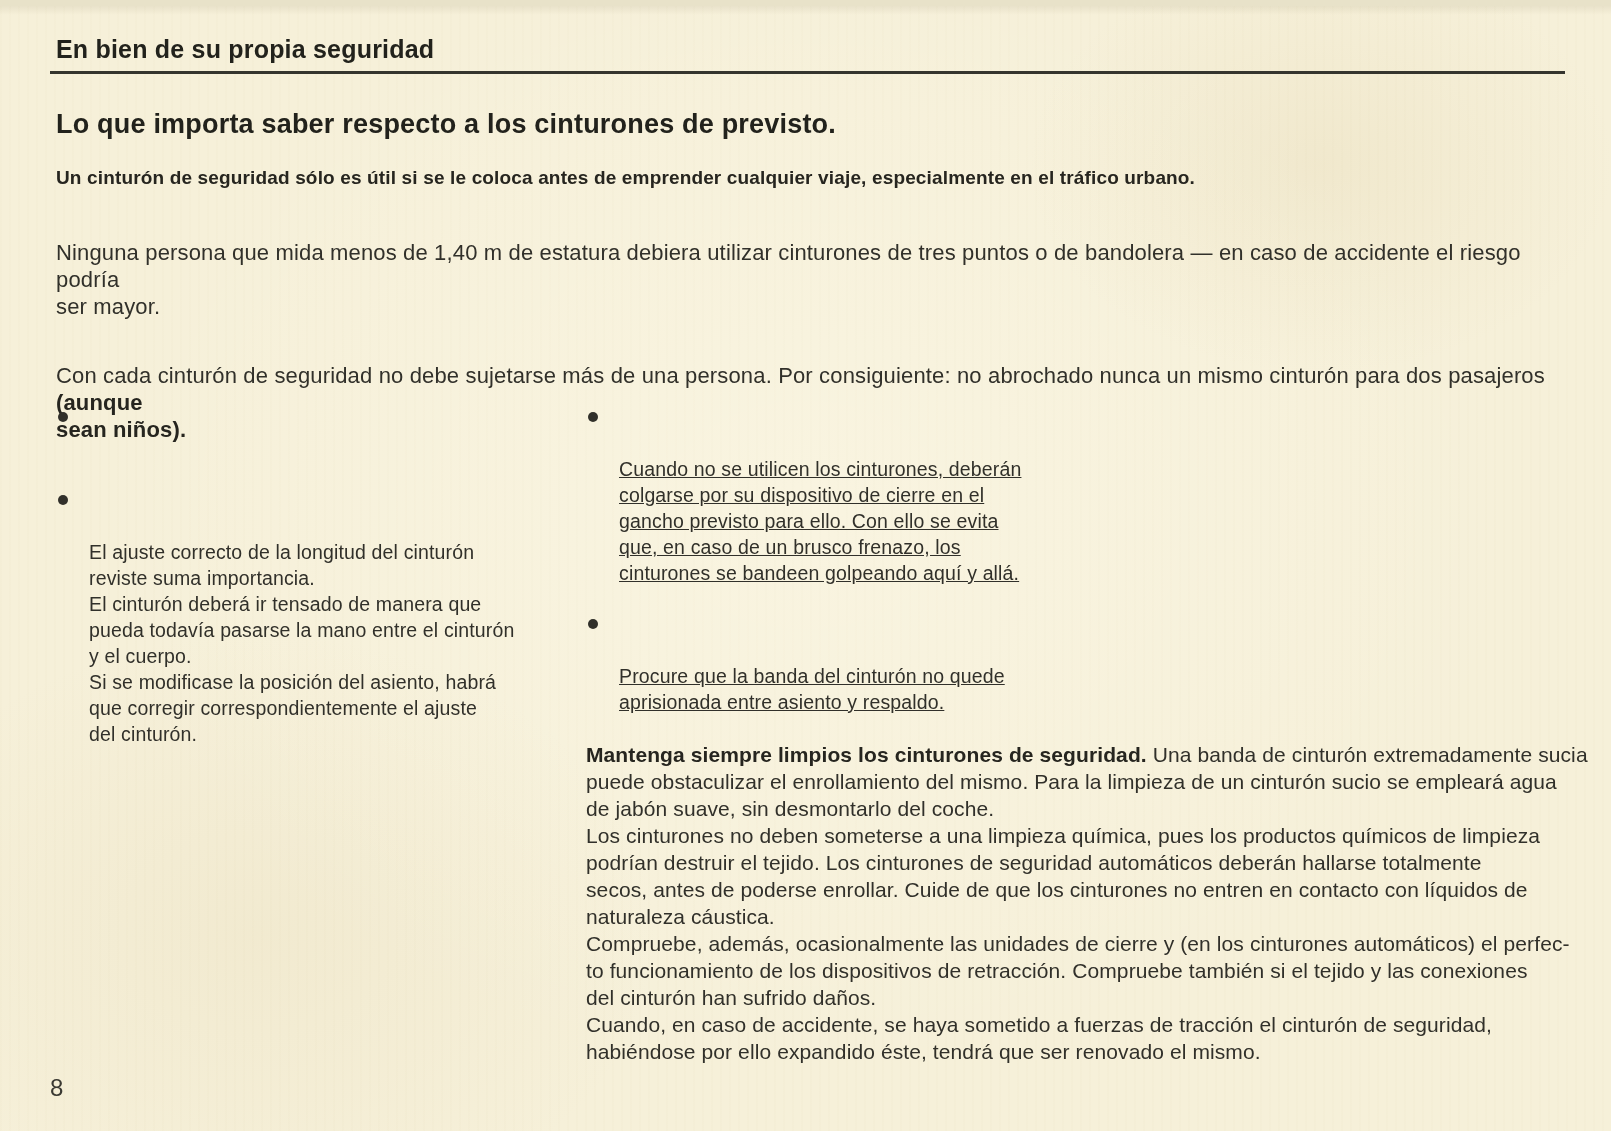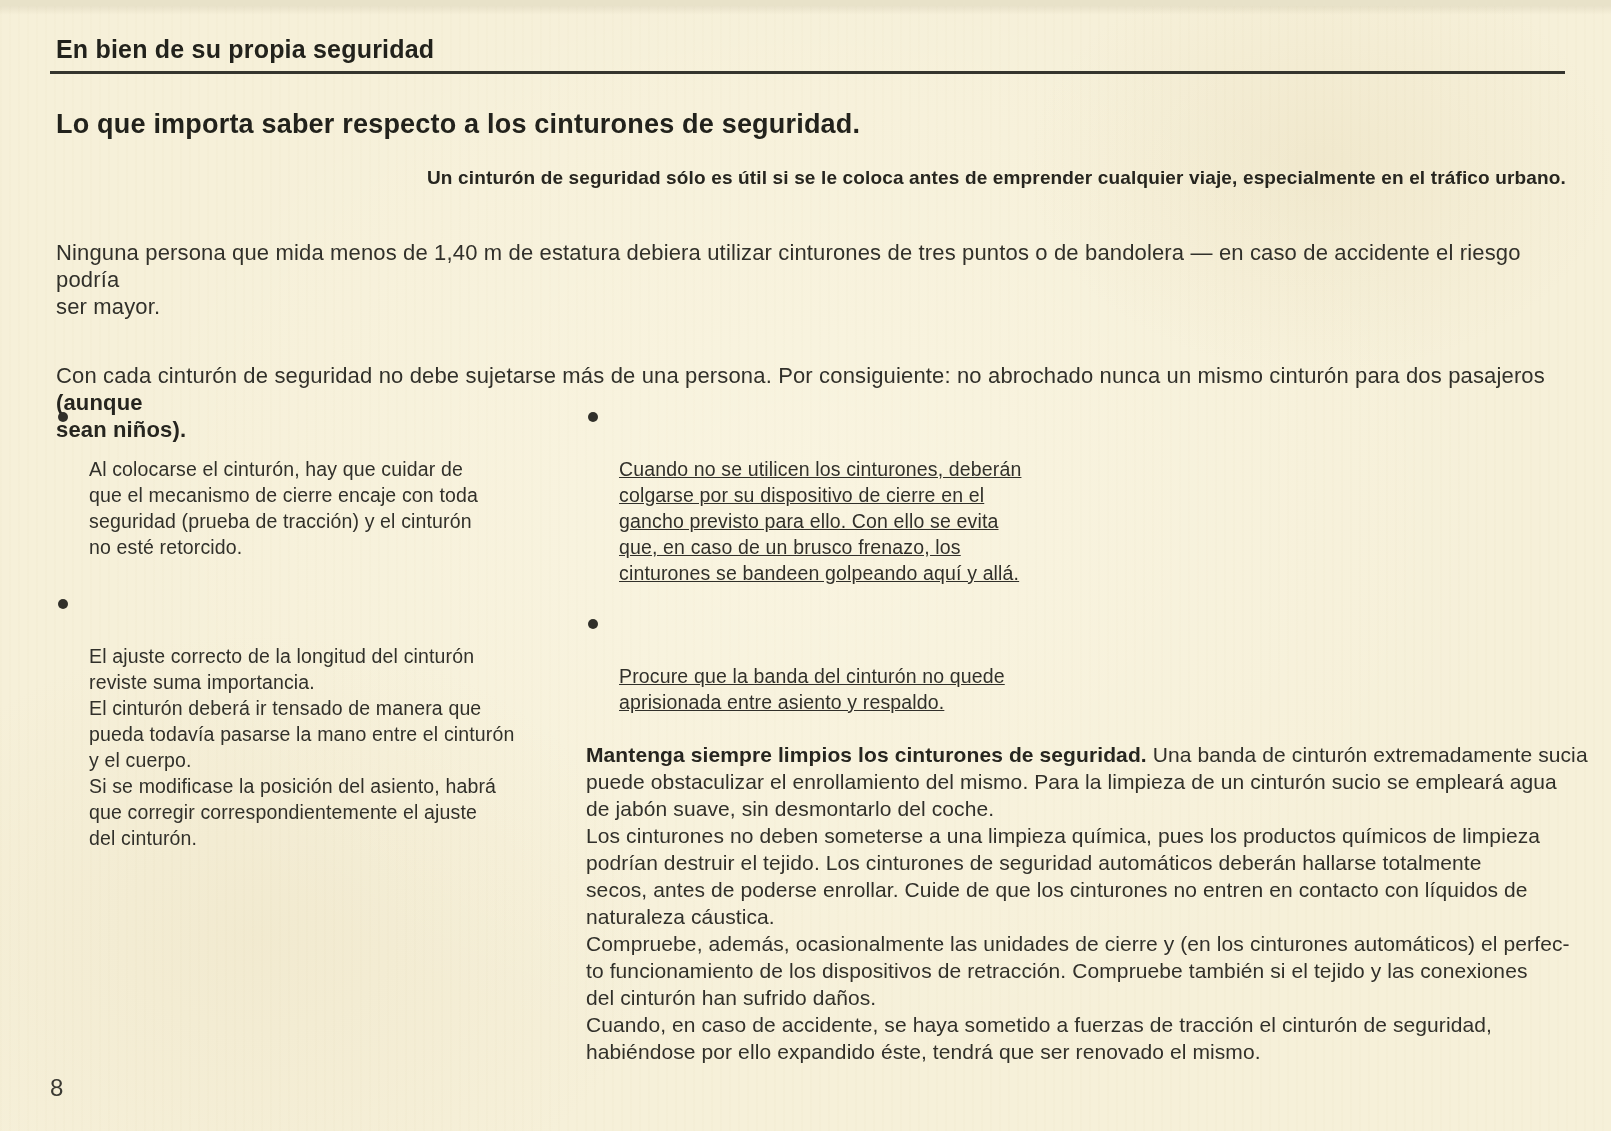--- a/index.html
+++ b/index.html
@@ -56,21 +56,20 @@
   .lead-paragraph {
     position: absolute;
     left: 56px;
     top: 161px;
     width: 1510px;
     font-size: 19px;
     font-weight: bold;
     letter-spacing: 0.15px;
     color: #26251f;
     white-space: pre-line;
-    text-align: right;
   }
   .body-text {
     font-size: 22px;
     line-height: 27px;
     letter-spacing: 0.15px;
     white-space: pre-line;
   }
   .intro-p { position: absolute; left: 56px; width: 1510px; }
   #intro-p-0 { top: 206px; }
   #intro-p-1 { top: 268px; }
@@ -122,42 +121,38 @@
 </style>
 </head>
 <body>
 
 <div class="page">
 
   <div class="page-header">En bien de su propia seguridad</div>
 
   <div class="header-rule"></div>
 
-  <h1 class="section-title" style="margin:0; font-size:27px;">Lo que importa saber respecto a los cinturones de seguridad.</h1>
+  <h1 class="section-title" style="margin:0; font-size:27px;">Lo que importa saber respecto a los cinturones de previsto.</h1>
 
   <div class="lead-paragraph">Un cinturón de seguridad sólo es útil si se le coloca antes de emprender cualquier viaje, especialmente en el tráfico urbano.</div>
 
   <div class="intro-p body-text" id="intro-p-0">
     <span>Ninguna persona que mida menos de 1,40 m de estatura debiera utilizar cinturones de tres puntos o de bandolera — en caso de accidente el riesgo podría
 ser mayor.</span><span class="bold-inline"></span>
   </div>
 
 
   <div class="intro-p body-text" id="intro-p-2">
     <span>Con cada cinturón de seguridad no debe sujetarse más de una persona. Por consiguiente: no abrochado nunca un mismo cinturón para dos pasajeros </span><span class="bold-inline">(aunque
 sean niños).</span>
   </div>
 
   <div class="bullet-col" id="bullet-col-left">
     <div class="bullet-item">
       <span class="bullet-dot"></span>
-      <span>Al colocarse el cinturón, hay que cuidar de
-que el mecanismo de cierre encaje con toda
-seguridad (prueba de tracción) y el cinturón
-no esté retorcido.</span>
     </div>
     <div class="bullet-item">
       <span class="bullet-dot"></span>
       <span>El ajuste correcto de la longitud del cinturón
 reviste suma importancia.
 El cinturón deberá ir tensado de manera que
 pueda todavía pasarse la mano entre el cinturón
 y el cuerpo.
 Si se modificase la posición del asiento, habrá
 que corregir correspondientemente el ajuste

